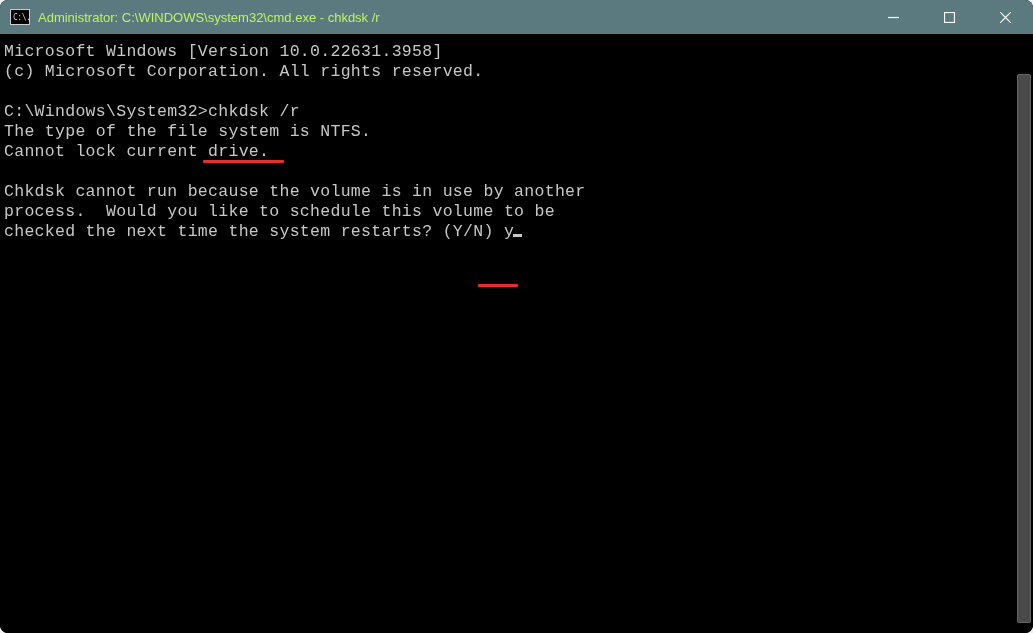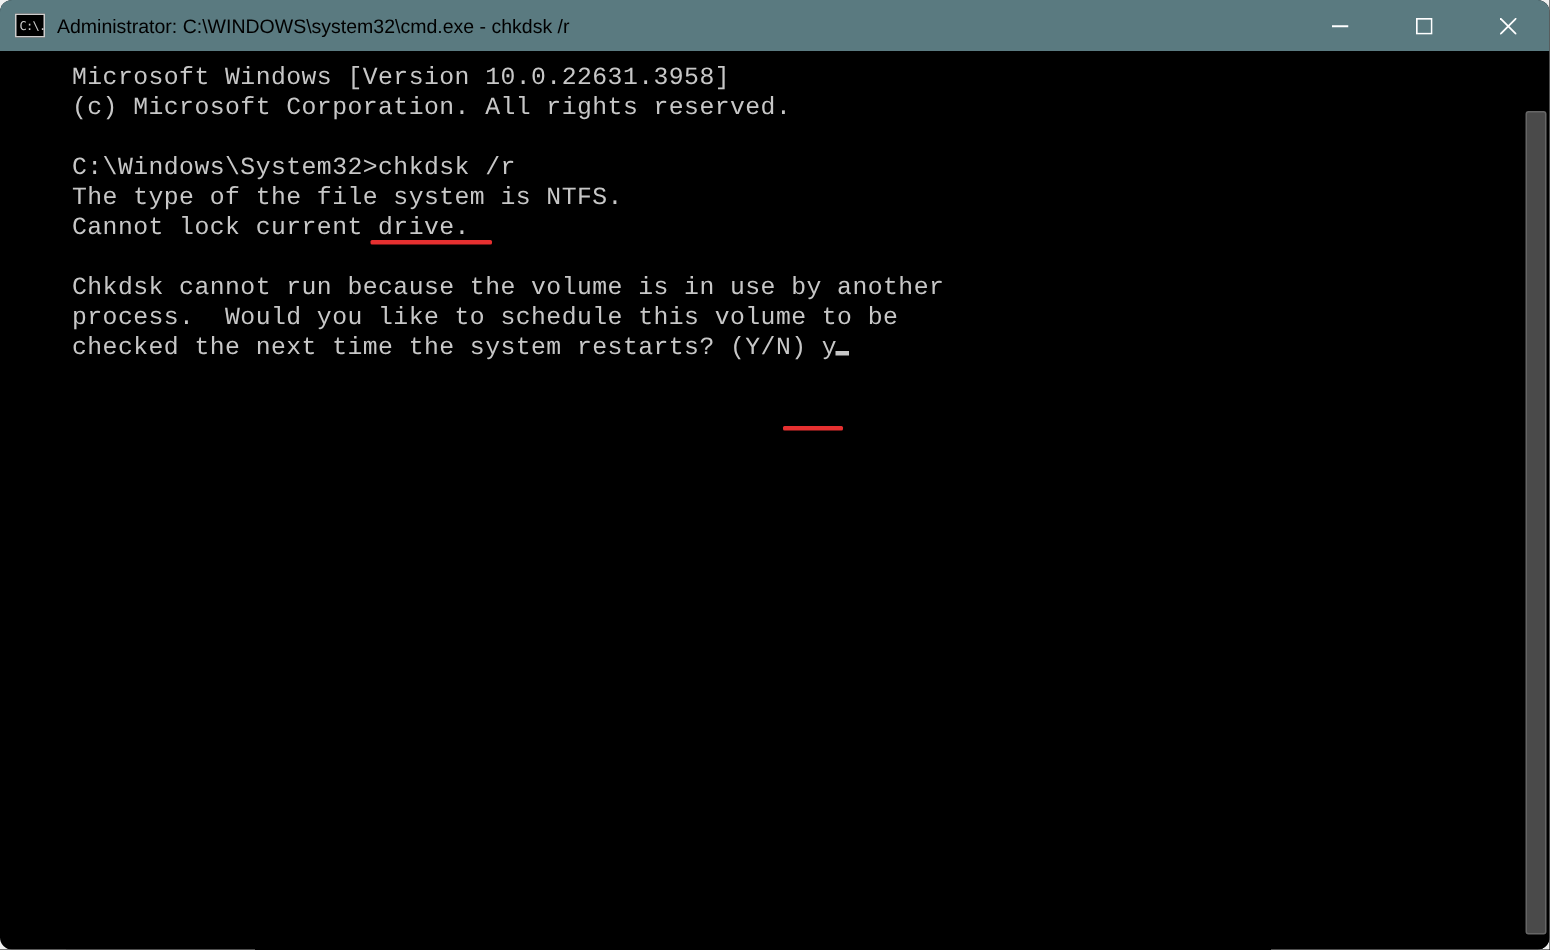--- a/index.html
+++ b/index.html
@@ -43,21 +43,21 @@
       justify-content: flex-start;
       padding-left: 2px;
     }
     .titlebar-icon-text {
       font-family: "Consolas", monospace;
       font-size: 8px;
       color: #ccc;
       letter-spacing: -0.5px;
     }
     .titlebar-title {
-      color: #000000;
+      color: #bef264;
       font-size: 13px;
       font-weight: 400;
       flex: 1;
       white-space: nowrap;
       overflow: hidden;
     }
     .titlebar-controls {
       display: flex;
       height: 100%;
     }
@@ -76,21 +76,20 @@
       stroke: #fff;
       stroke-width: 1.2;
       fill: none;
     }
     .console-area {
       flex: 1;
       background: #000;
       padding: 8px 4px 4px 4px;
       position: relative;
       overflow: hidden;
-      margin-left: 44px;
     }
     .console-text {
       font-family: "Consolas", "Courier New", monospace;
       font-size: 16.5px;
       line-height: 20px;
       color: #c7c7c7;
       white-space: pre;
       letter-spacing: 0.3px;
     }
     .scrollbar {

